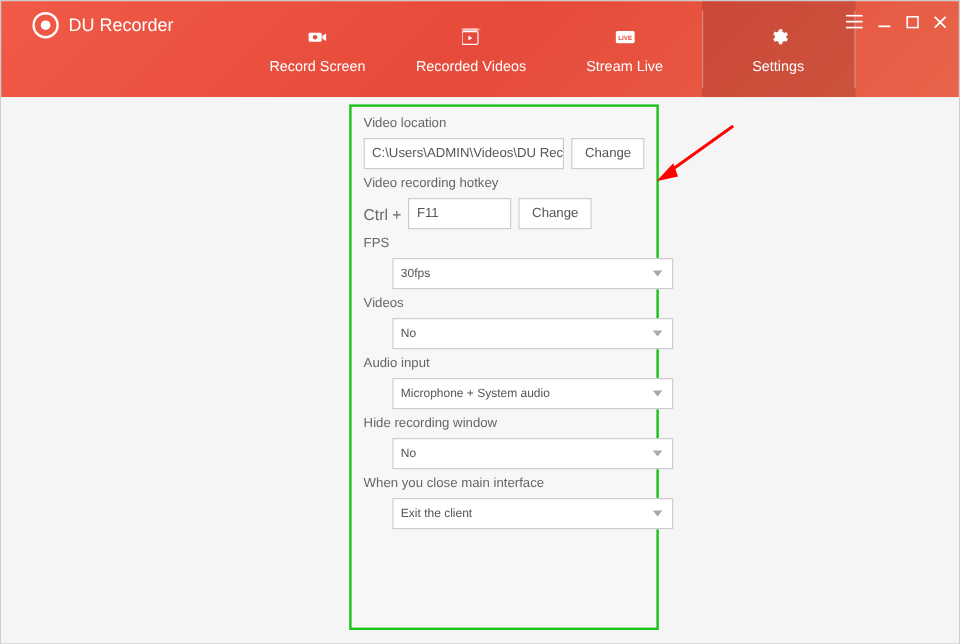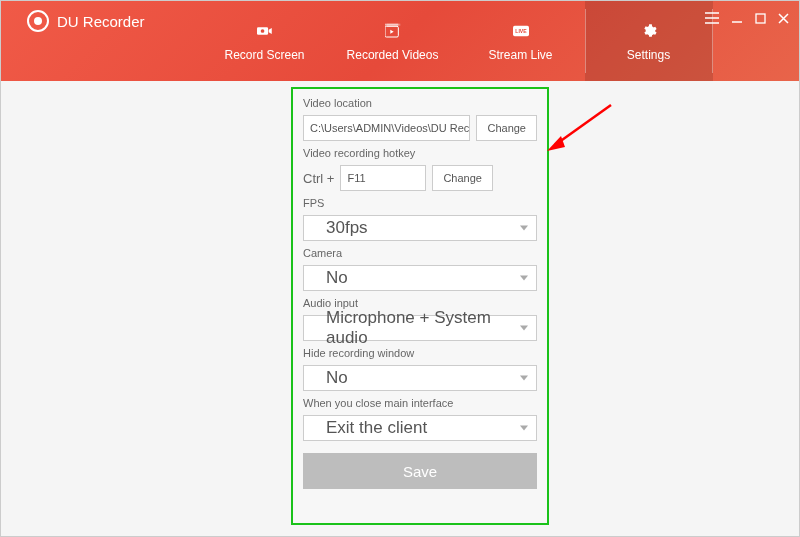--- a/index.html
+++ b/index.html
@@ -65,23 +65,23 @@
   .btn-small {
     border: 1px solid #ccc; background: #fff; height: 26px; font-size: 11px; color: #555;
     padding: 0 10px; cursor: pointer; display:flex; align-items:center;
   }
   .ctrl-label { font-size: 13px; color: #666; white-space: nowrap; }
   .hotkey-input {
     border: 1px solid #ccc; background: #fff; height: 26px; font-size: 11px; color: #555;
     padding: 0 6px; width: 86px; display:flex; align-items:center;
   }
   .select {
-    border: 1px solid #ccc; background: #fff; height: 26px; font-size: 17px; color: #555;
-    padding: 0 22px; width: 100%; position: relative; cursor: pointer;
-    display:flex; align-items:center;
+    border: 1px solid #ccc; background: #fff; height: 26px; font-size: 10px; color: #555;
+    padding: 0 6px; width: 100%; position: relative; cursor: pointer;
+    display:flex; align-items:center;margin-left:24px;
   }
   .select::after {
     content: ""; position: absolute; right: 8px; top: 50%; transform: translateY(-50%);
     border-left: 4px solid transparent; border-right: 4px solid transparent; border-top: 5px solid #aaa;
   }
   .save-btn {
     margin-top: 12px; width: 100%; height: 36px; background: #bdbdbd; color: #fff;
     font-size: 15px; display:flex; align-items:center; justify-content:center; cursor:pointer;
   }
 
@@ -180,43 +180,40 @@
         <span class="ctrl-label">Ctrl  +</span>
         <div class="hotkey-input">F11</div>
         <div class="btn-small">Change</div>
       </div>
 
       <div class="field-label">FPS</div>
       <div class="select">
         <span>30fps</span>
       </div>
 
-      <div class="field-label">Camera</div>
+      <div class="field-label">Videos</div>
       <div class="select">
         <span>No</span>
       </div>
 
       <div class="field-label">Audio input</div>
       <div class="select">
         <span>Microphone + System audio</span>
       </div>
 
       <div class="field-label">Hide recording window</div>
       <div class="select">
         <span>No</span>
       </div>
 
       <div class="field-label">When you close main interface</div>
       <div class="select">
         <span>Exit the client</span>
       </div>
 
-      <div class="save-btn">
-        <span>Save</span>
-      </div>
     </div>
 
     <svg class="arrow" viewBox="0 0 70 50">
       <line x1="68" y1="2" x2="12" y2="42" stroke="#ff0000" stroke-width="2.5"></line>
       <polygon points="4,48 18,33 22,44" fill="#ff0000"></polygon>
     </svg>
 
   </div>
 </div>
 

